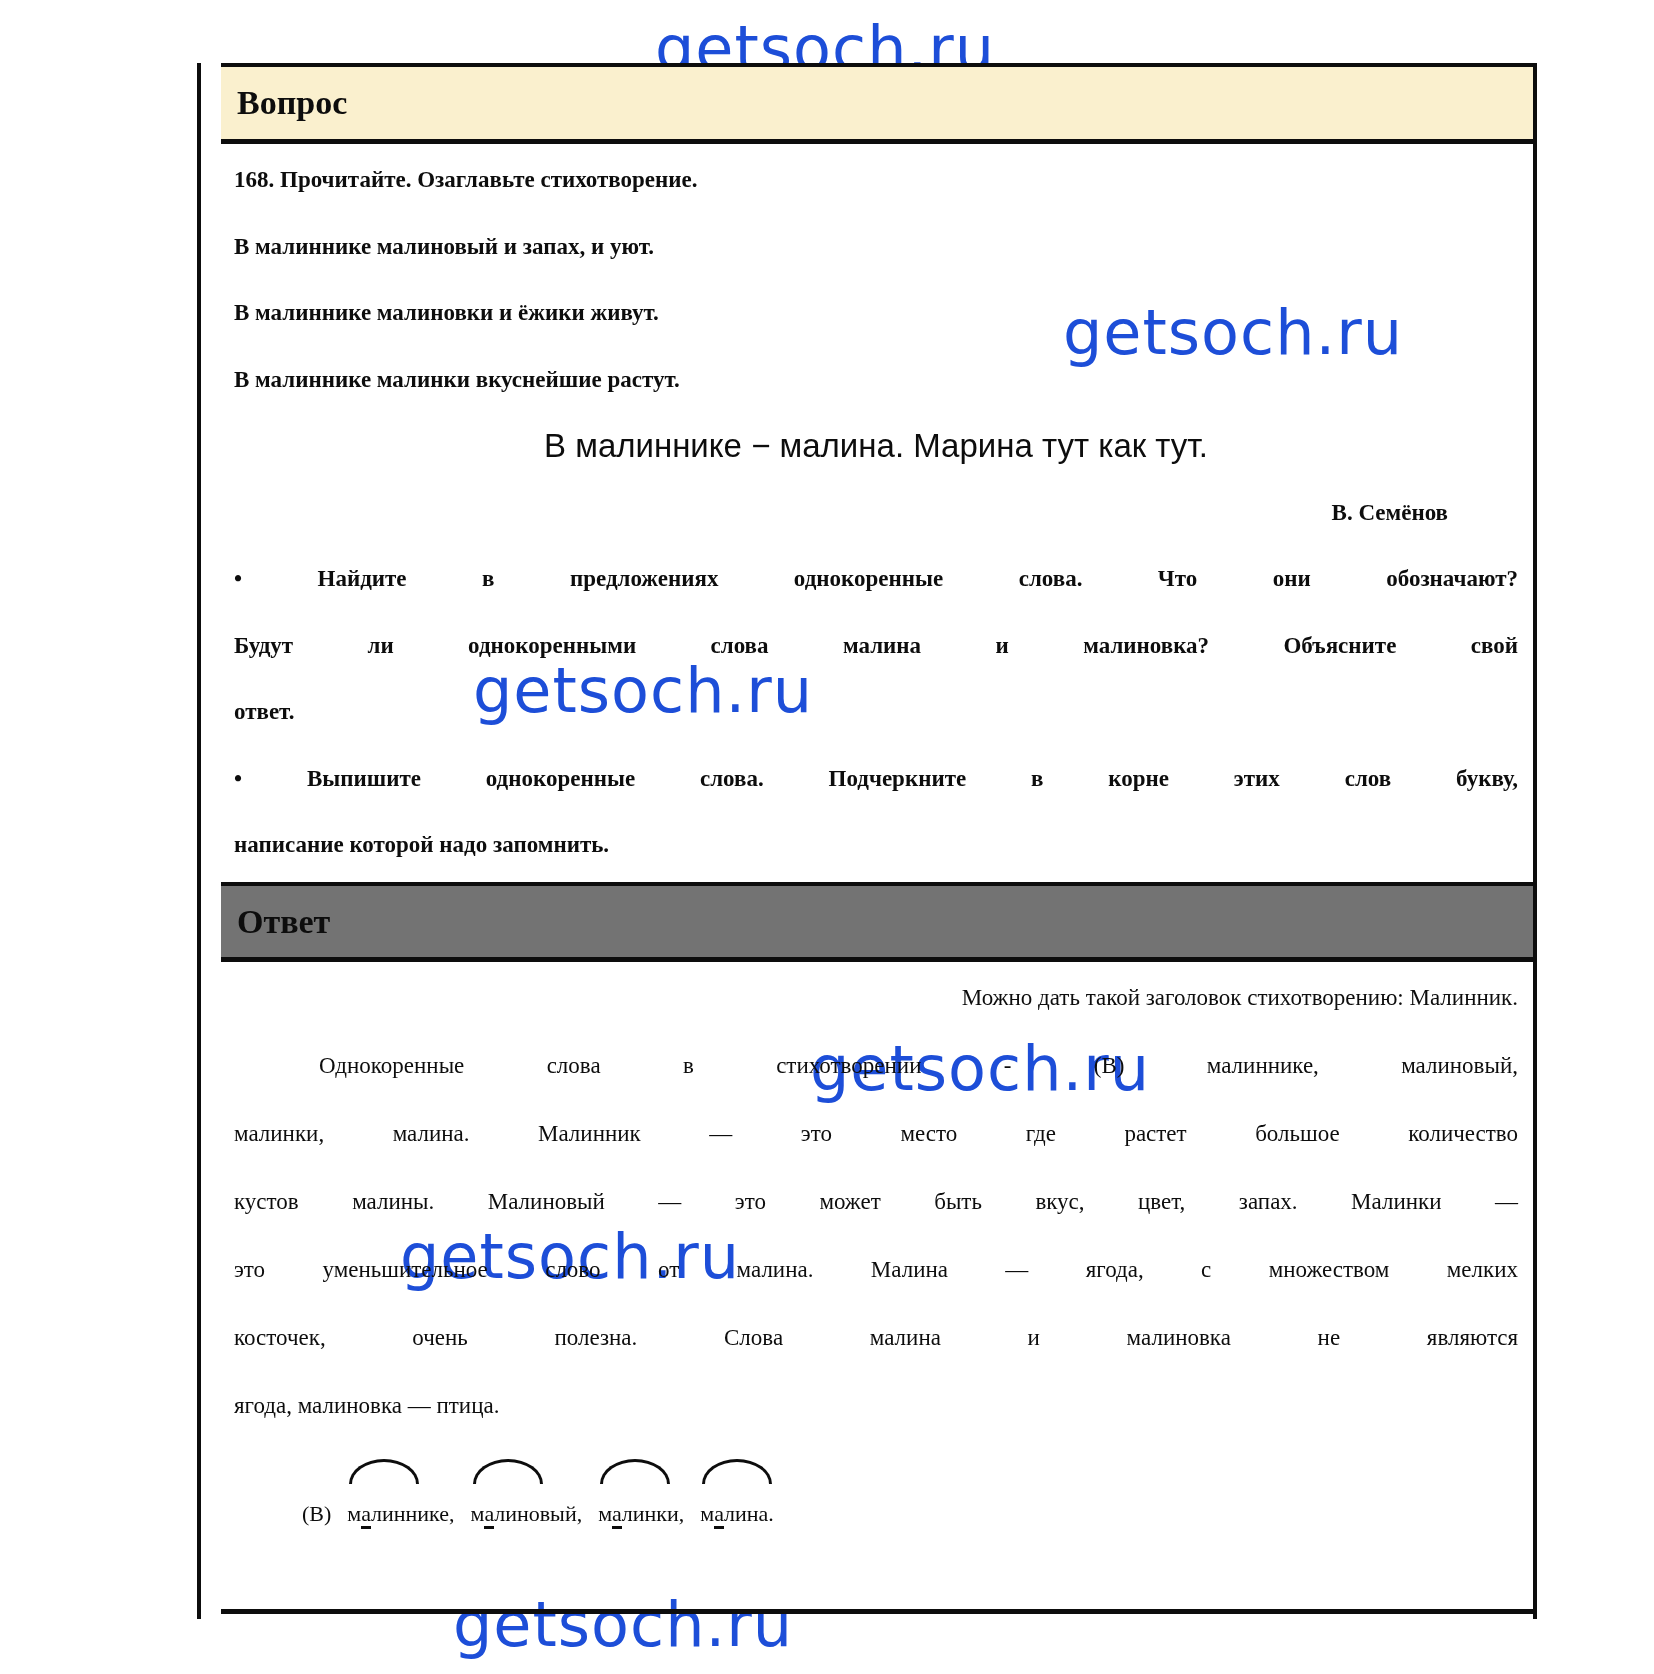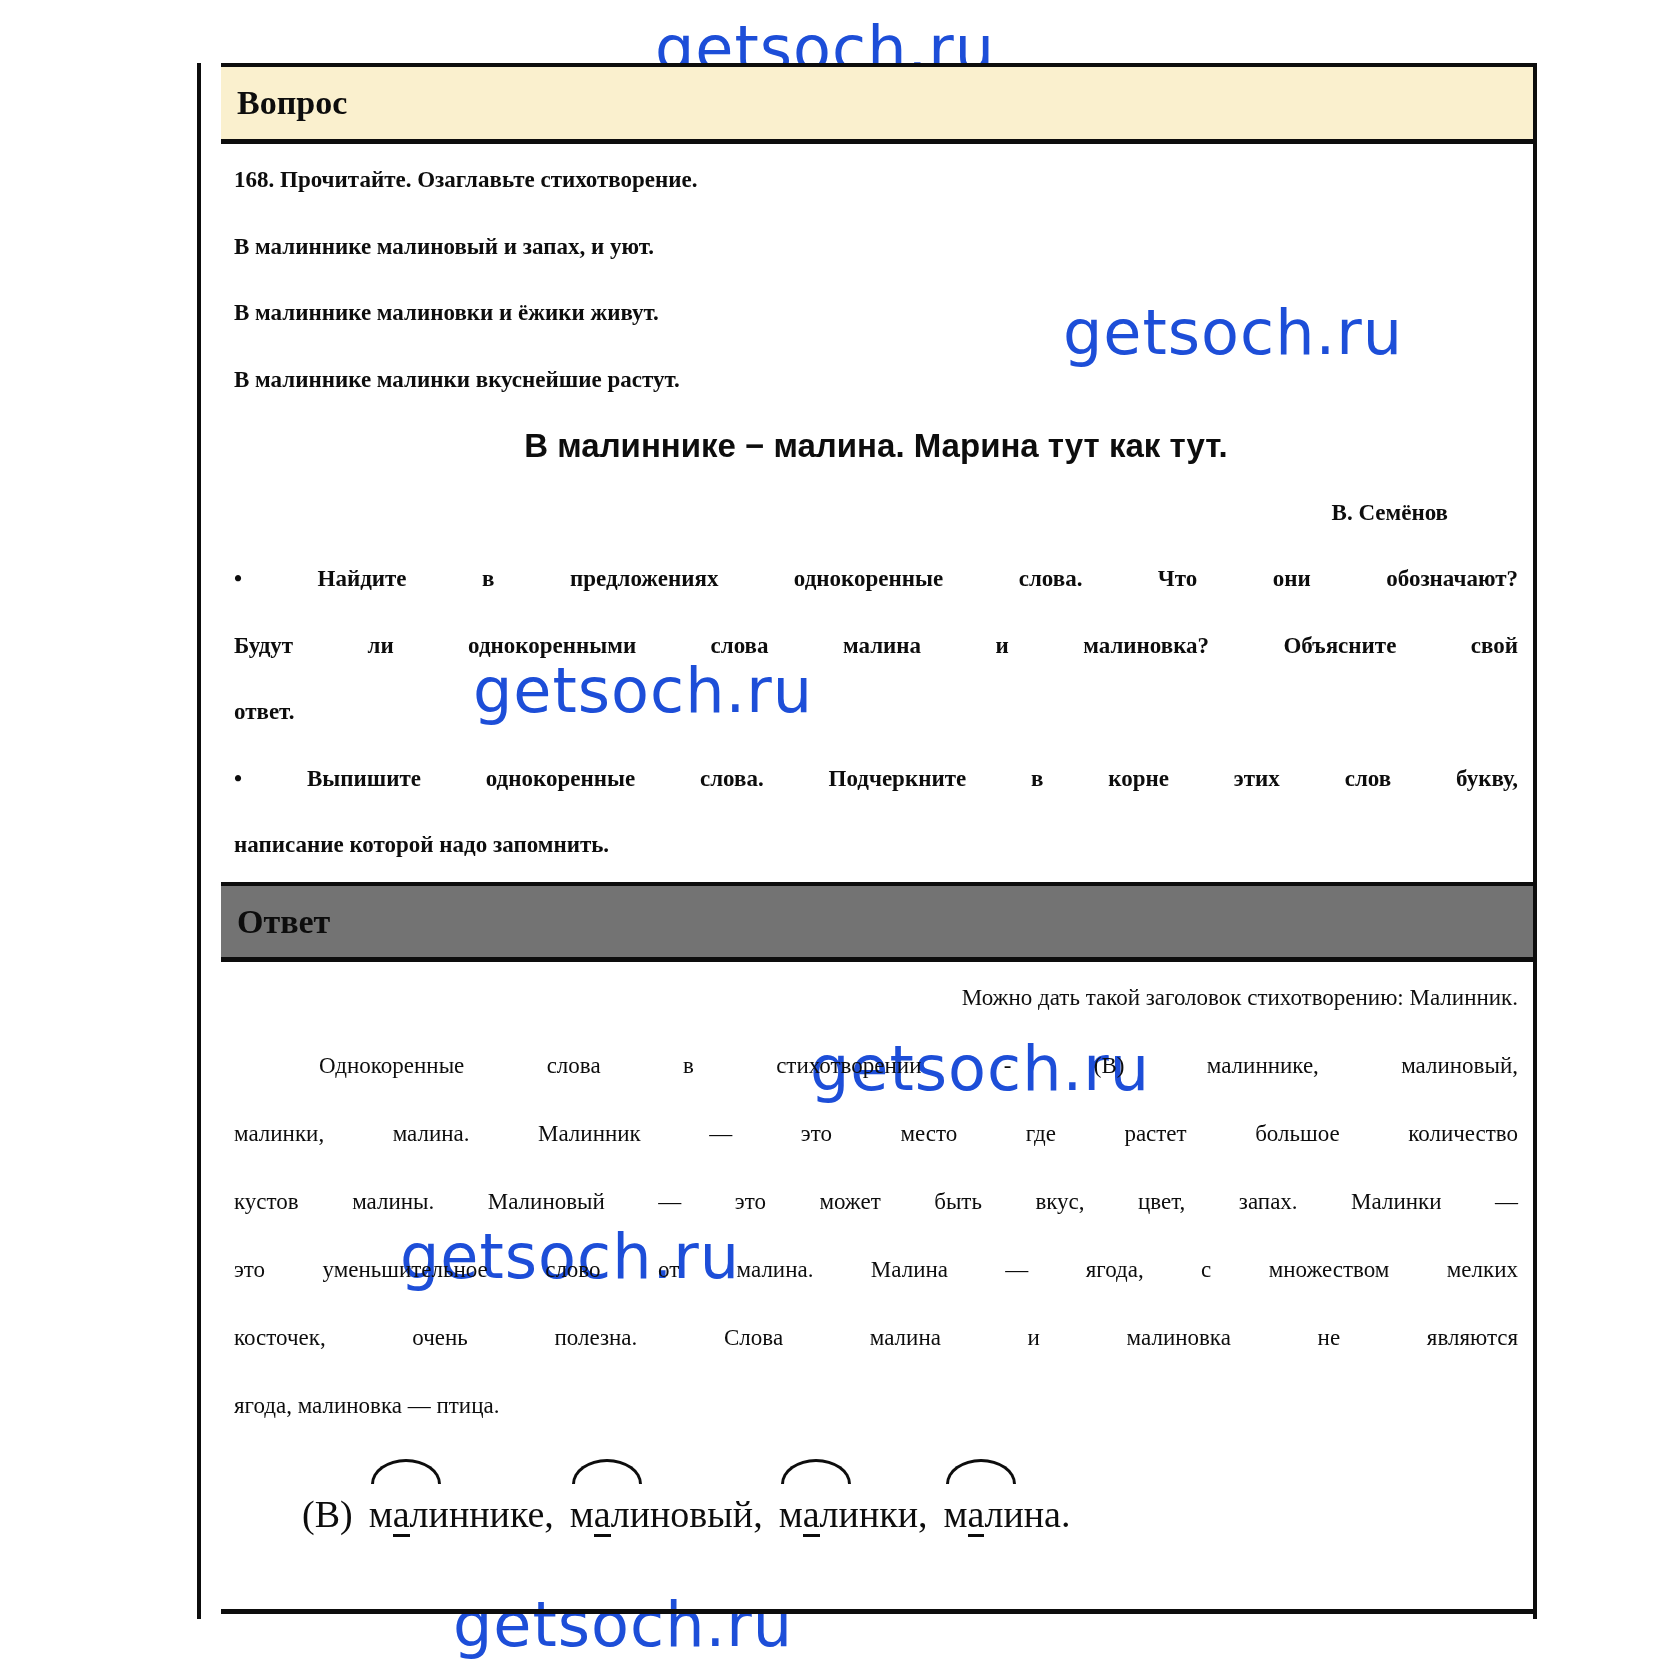--- a/index.html
+++ b/index.html
@@ -42,27 +42,27 @@
   .a-body {
     box-sizing:border-box; padding:2px 15px 0 13px; height:652px;
     border-bottom:5px solid #0d0d0d;
   }
   .line  { font-size:23px; line-height:66.5px; height:66.5px; white-space:nowrap; }
   .a-body .line { line-height:68px; height:68px; }
   .line.justify { text-align:justify; text-align-last:justify; white-space:normal; }
   .line.center  { text-align:left; }
   .line.center-sans {
     text-align:center;
-    font-family:"Liberation Sans", sans-serif; font-weight:bold; font-size:33px;
+    font-family:"Liberation Sans", sans-serif; font-weight:normal; font-size:33px;
   }
   .line.author  { text-align:right; padding-right:70px; }
   .line.indent  { text-indent:85px;text-align:right; }
   .line.indent-justify { text-indent:85px; text-align:justify; text-align-last:justify; white-space:normal; }
   .marked-line {
-    margin-top:14px; padding-left:68px; font-size:38px; line-height:48px;
+    margin-top:14px; padding-left:68px; font-size:22px; line-height:48px;
     padding-top:36px; white-space:nowrap;
   }
   .mword { position:relative; display:inline-block; margin-left:16px; }
   .mword .arc {
     position:absolute; top:-31px; left:2px; width:70px; height:25px;
     border:3px solid #0d0d0d; border-bottom:none;
     border-radius:50% 50% 0 0 / 100% 100% 0 0;
     box-sizing:border-box;
   }
   .uletter {

